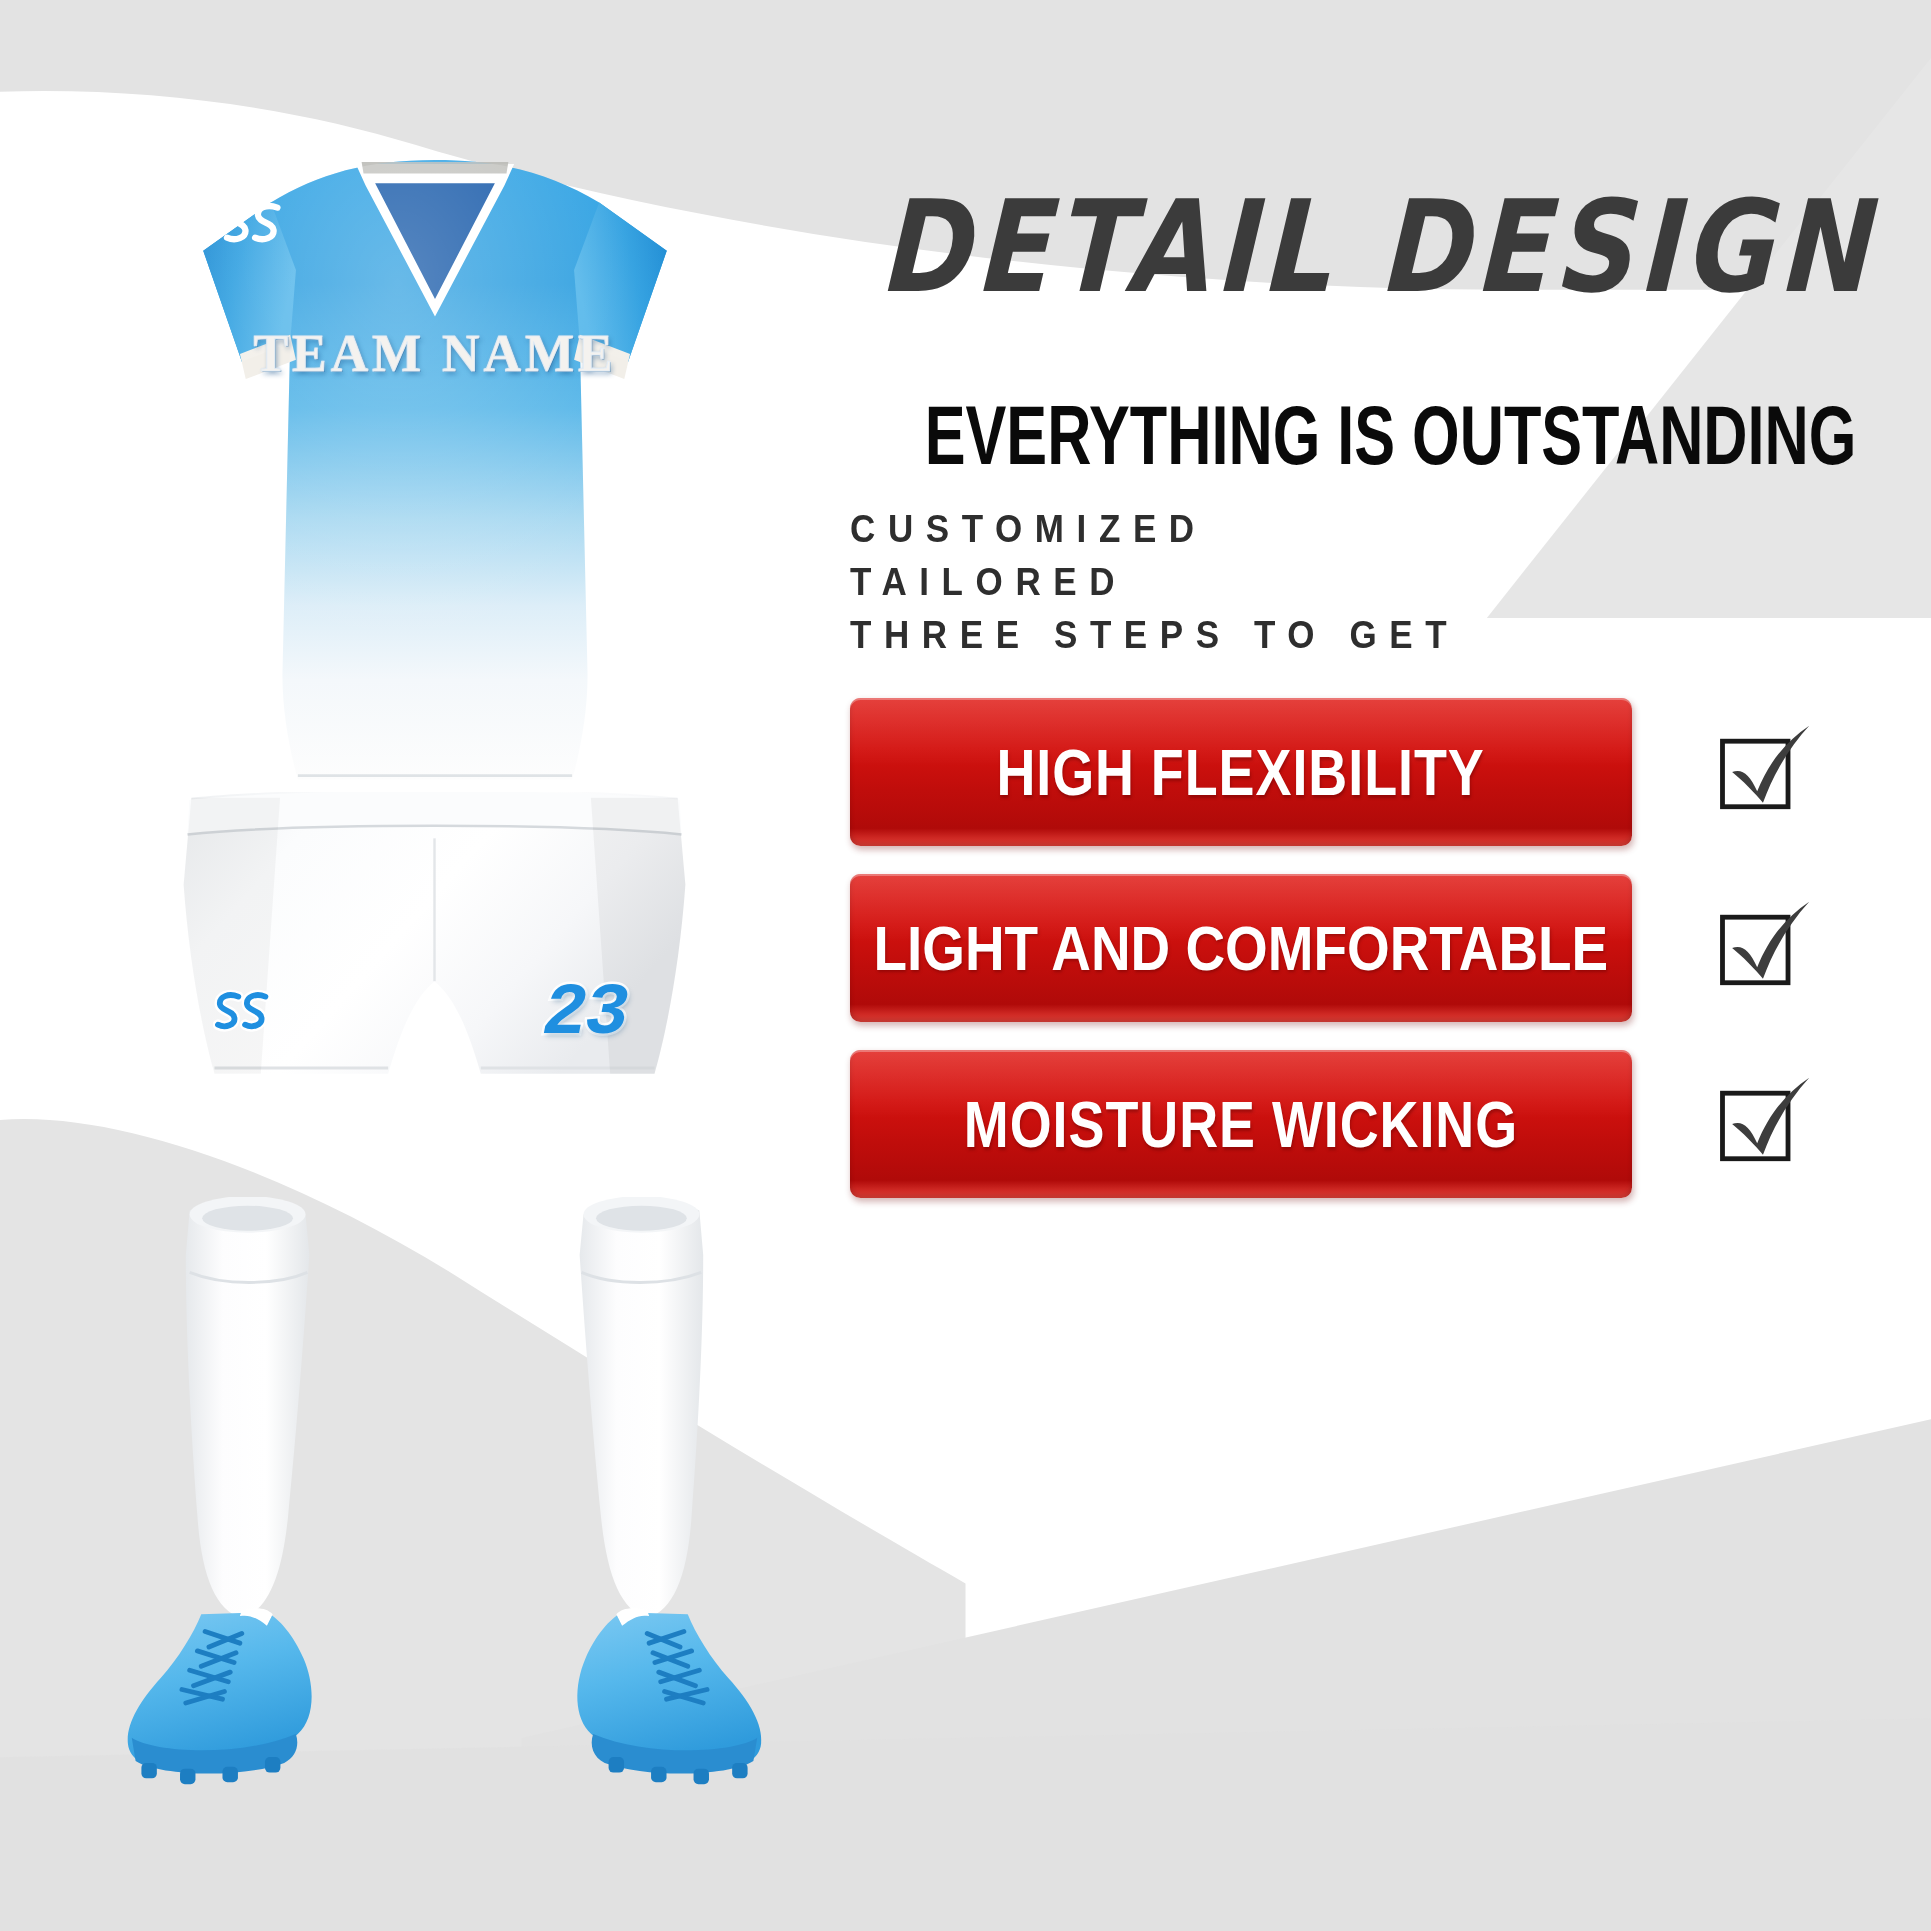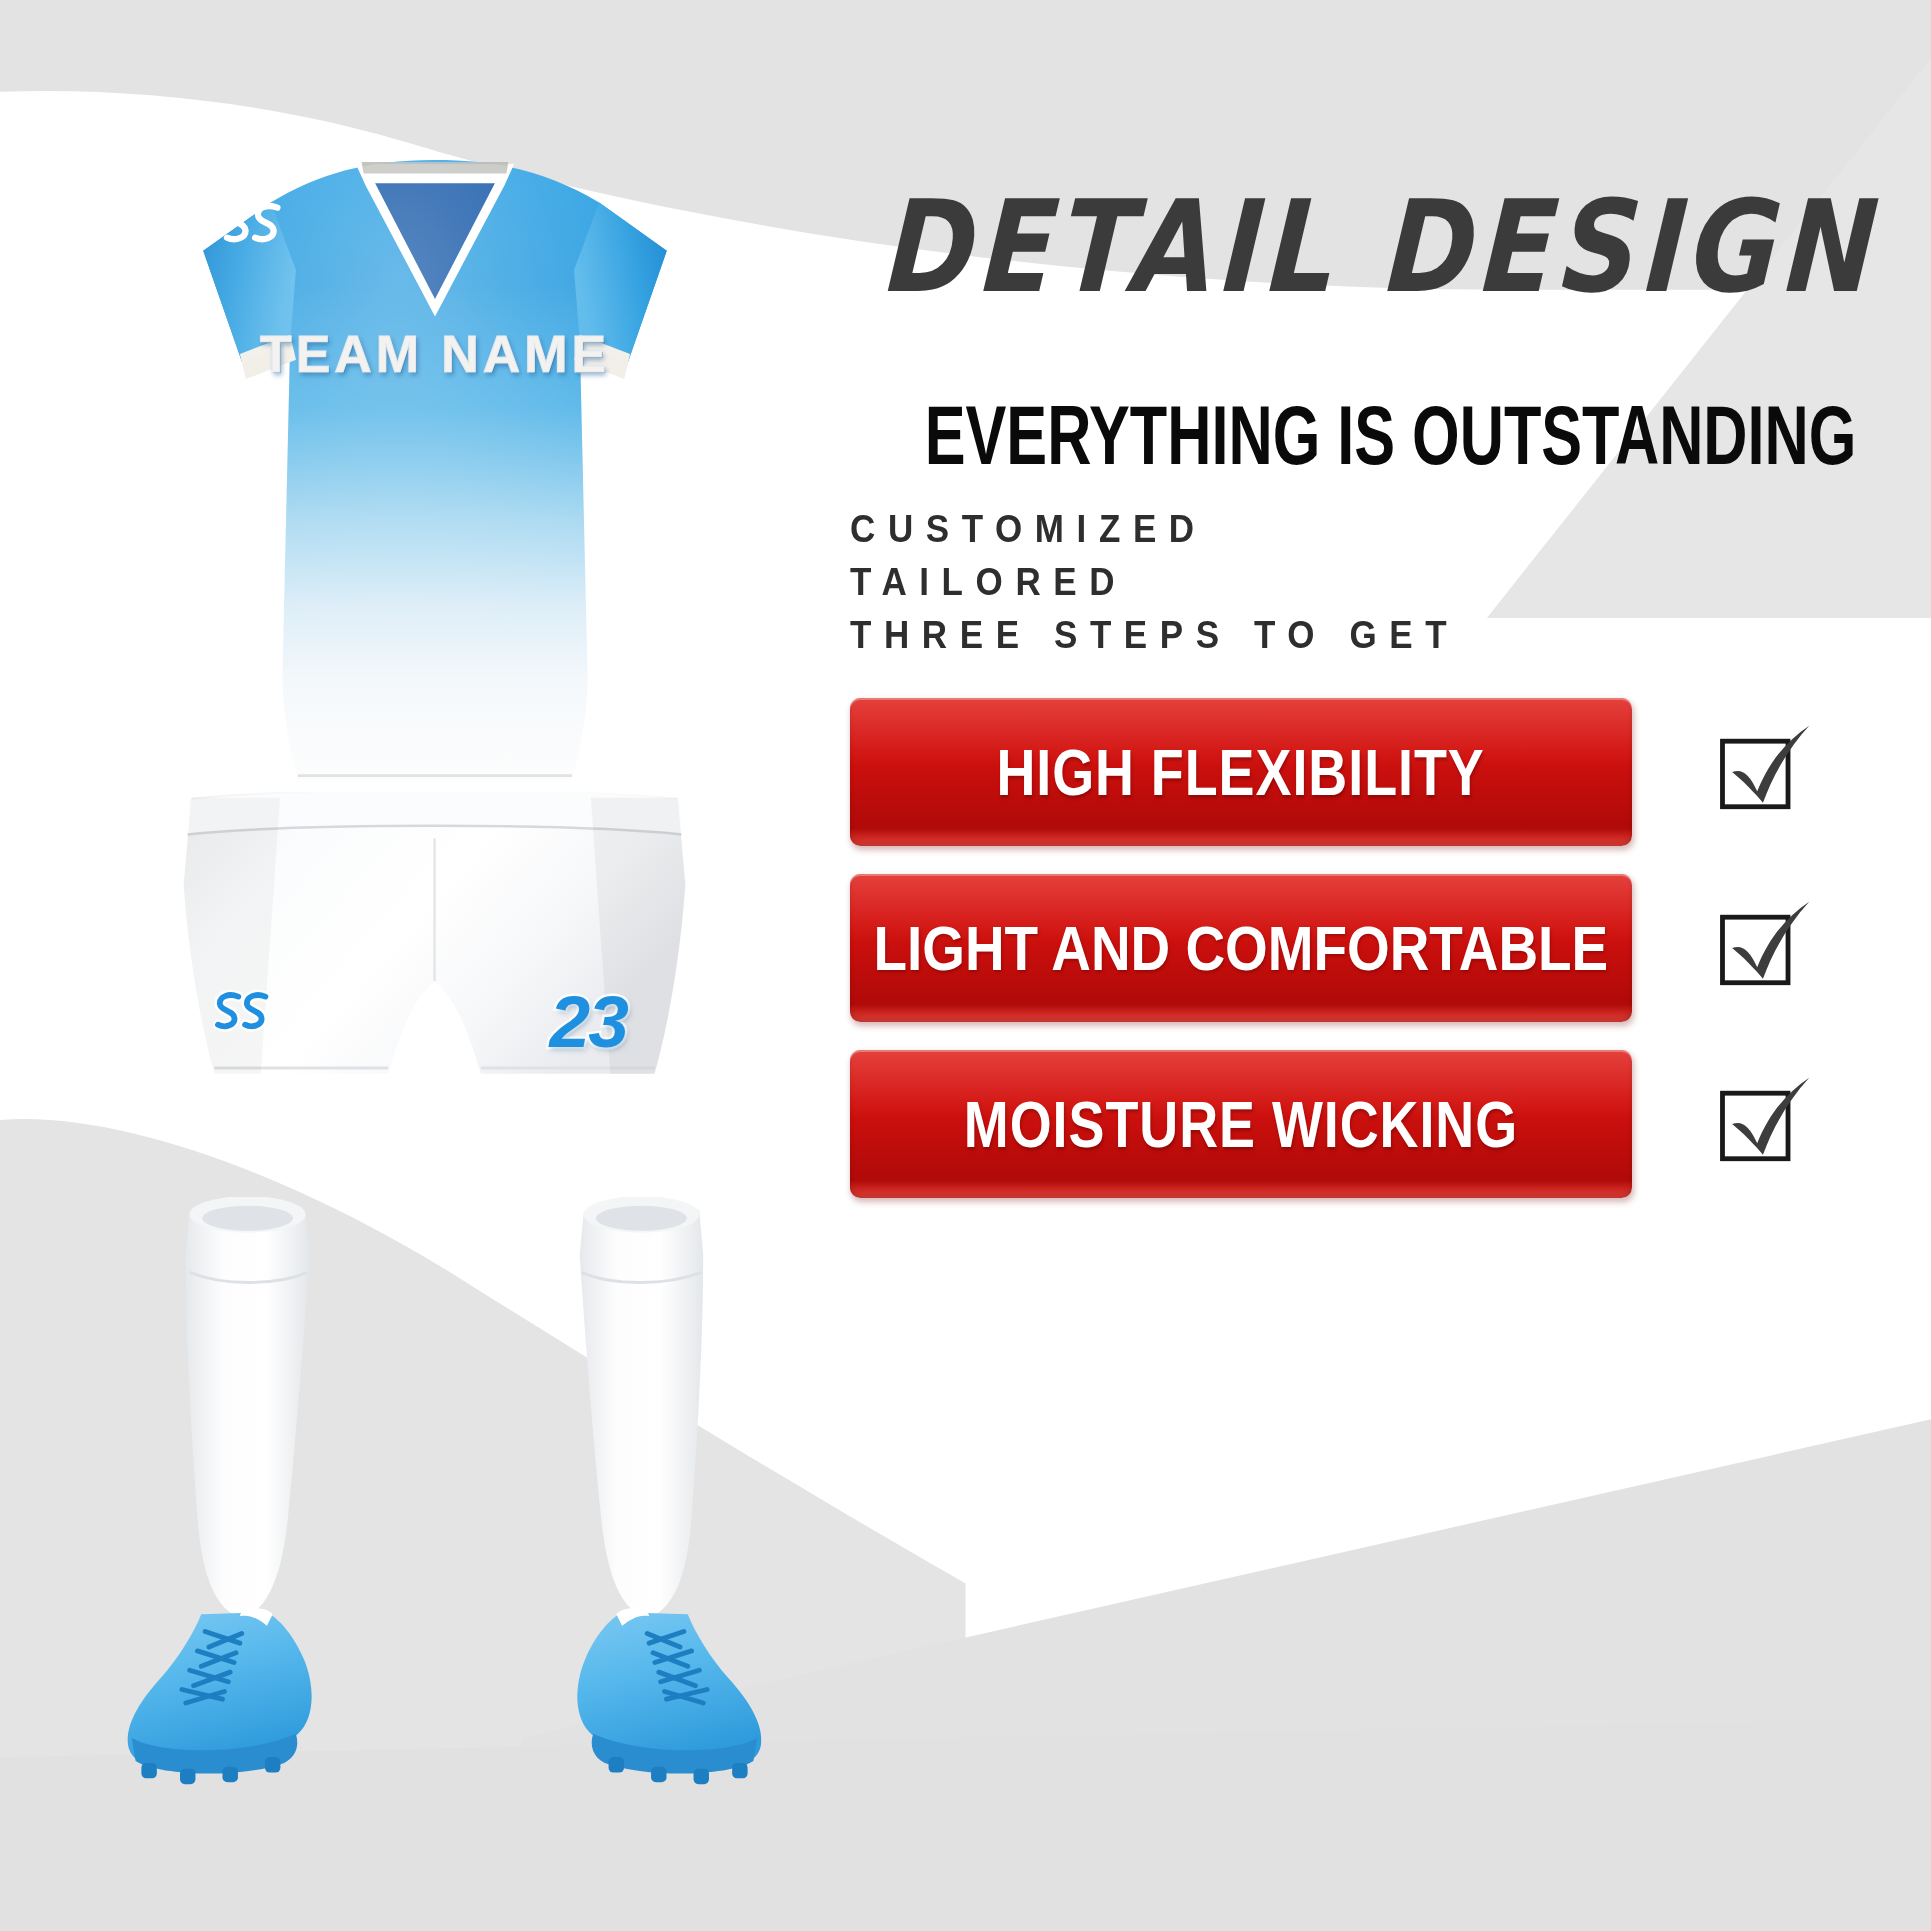--- a/index.html
+++ b/index.html
@@ -19,47 +19,48 @@
     position:absolute; left:0; top:0; width:869px; height:1931px; z-index:5;
   }
 
   
   .jersey-wrap{ position:absolute; left:126px; top:135px; width:618px; height:714px; }
   .jersey-svg{ position:absolute; inset:0; width:100%; height:100%; }
 
   .team-name{
     position:absolute; left:0; right:0; top:189px;
     text-align:center;
-    font-family:Liberation Sans, sans-serif;
+    font-family:Liberation Serif, serif;
     font-size:52px; font-weight:700; letter-spacing:3.9px;
     color:#f4f2ef;
     text-shadow:
        0 0 1.9px #cfd9e2,
        1px 1px 0 rgba(20,90,150,.55),
        1.9px 2.9px 4.8px rgba(10,70,130,.45);
     -webkit-text-stroke:1px rgba(225,235,245,.9);
     white-space:nowrap;
   }
   .chest-logo{
     position:absolute; left:97px; top:60px;
     width:70px; height:64px;
   }
 
   
   .shorts-wrap{ position:absolute; left:145px; top:792px; width:579px; height:415px; }
   .shorts-svg{ position:absolute; inset:0; width:100%; height:100%; }
   .shorts-logo{ position:absolute; left:68px; top:193px; width:68px; height:60px; }
   .shorts-number{
-    position:absolute; right:97px; top:188px;
+    position:absolute; right:97px; top:180px;
     font-size:73px; font-weight:800; font-style:italic;
     letter-spacing:-1.9px;
     color:#1f8fe0;
     -webkit-text-stroke:4.8px #ffffff;
     paint-order:stroke fill;
     text-shadow:0 0 2.9px rgba(255,255,255,.95), 1.9px 2.9px 5.8px rgba(90,130,165,.45);
+    font-family:Liberation Mono, monospace;
   }
 
   
   .legs-wrap{ position:absolute; left:97px; top:1197px; width:695px; height:676px; }
   .legs-svg{ position:absolute; inset:0; width:100%; height:100%; }
 
   
   #info-column{
     position:absolute; left:850px; top:0; width:1081px; height:1931px; z-index:6;
   }

